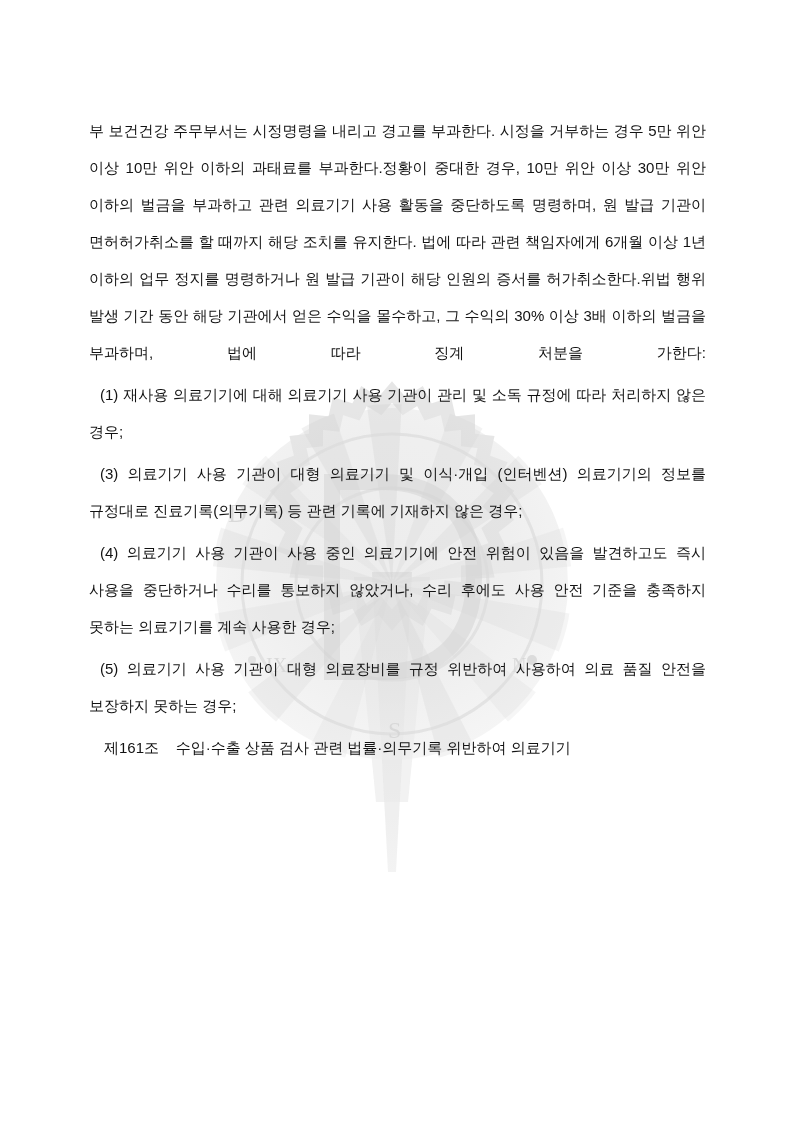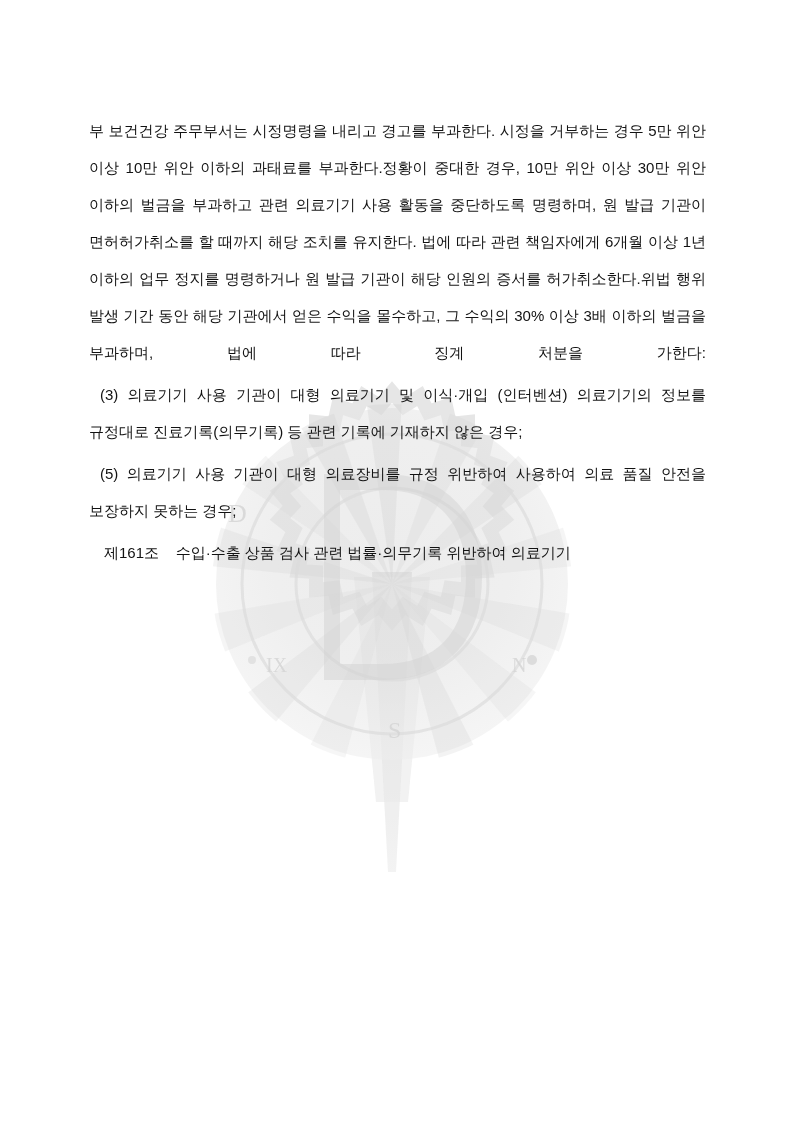--- a/index.html
+++ b/index.html
@@ -158,24 +158,26 @@
 
       <circle cx="350" cy="288" r="5" fill="#d6d6d6" opacity="0.8"></circle>
       <circle cx="70" cy="288" r="4" fill="#dadada" opacity="0.7"></circle>
     </svg>
   </div>
 
   <div class="doc-body">
 
     <p class="para body justify-all">부 보건건강 주무부서는 시정명령을 내리고 경고를 부과한다. 시정을 거부하는 경우 5만 위안 이상 10만 위안 이하의 과태료를 부과한다.정황이 중대한 경우, 10만 위안 이상 30만 위안 이하의 벌금을 부과하고 관련 의료기기 사용 활동을 중단하도록 명령하며, 원 발급 기관이 면허허가취소를 할 때까지 해당 조치를 유지한다. 법에 따라 관련 책임자에게 6개월 이상 1년 이하의 업무 정지를 명령하거나 원 발급 기관이 해당 인원의 증서를 허가취소한다.위법 행위 발생 기간 동안 해당 기관에서 얻은 수익을 몰수하고, 그 수익의 30% 이상 3배 이하의 벌금을 부과하며, 법에 따라 징계 처분을 가한다:</p>
 
+    <p class="para clause">(1) 재사용 의료기기에 대해 의료기기 사용 기관이 관리 및 소독 규정에 따라 처리하지 않은 경우;</p>
 
 
     <p class="para clause">(3) 의료기기 사용 기관이 대형 의료기기 및 이식·개입 (인터벤션) 의료기기의 정보를 규정대로 진료기록(의무기록) 등 관련 기록에 기재하지 않은 경우;</p>
 
+    <p class="para clause">(4) 의료기기 사용 기관이 사용 중인 의료기기에 안전 위험이 있음을 발견하고도 즉시 사용을 중단하거나 수리를 통보하지 않았거나, 수리 후에도 사용 안전 기준을 충족하지 못하는 의료기기를 계속 사용한 경우;</p>
 
     <p class="para clause">(5) 의료기기 사용 기관이 대형 의료장비를 규정 위반하여 사용하여 의료 품질 안전을 보장하지 못하는 경우;</p>
 
 
     <p class="para article">제161조    수입·수출 상품 검사 관련 법률·의무기록 위반하여 의료기기</p>
 
   </div>
 </div>
 
 </body></html>

